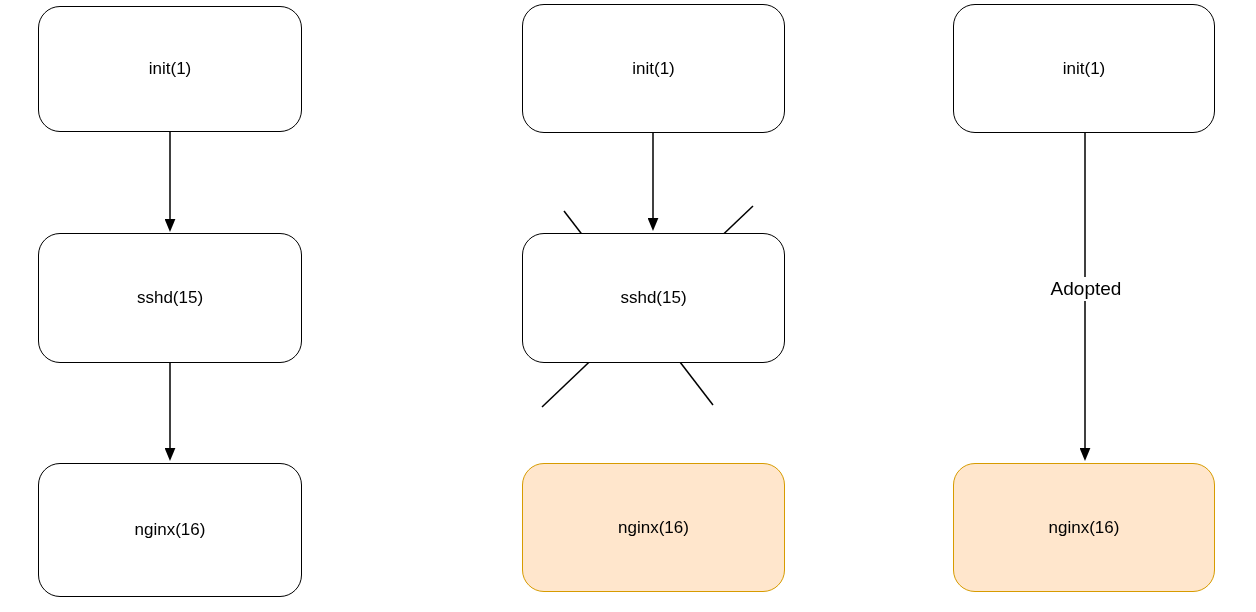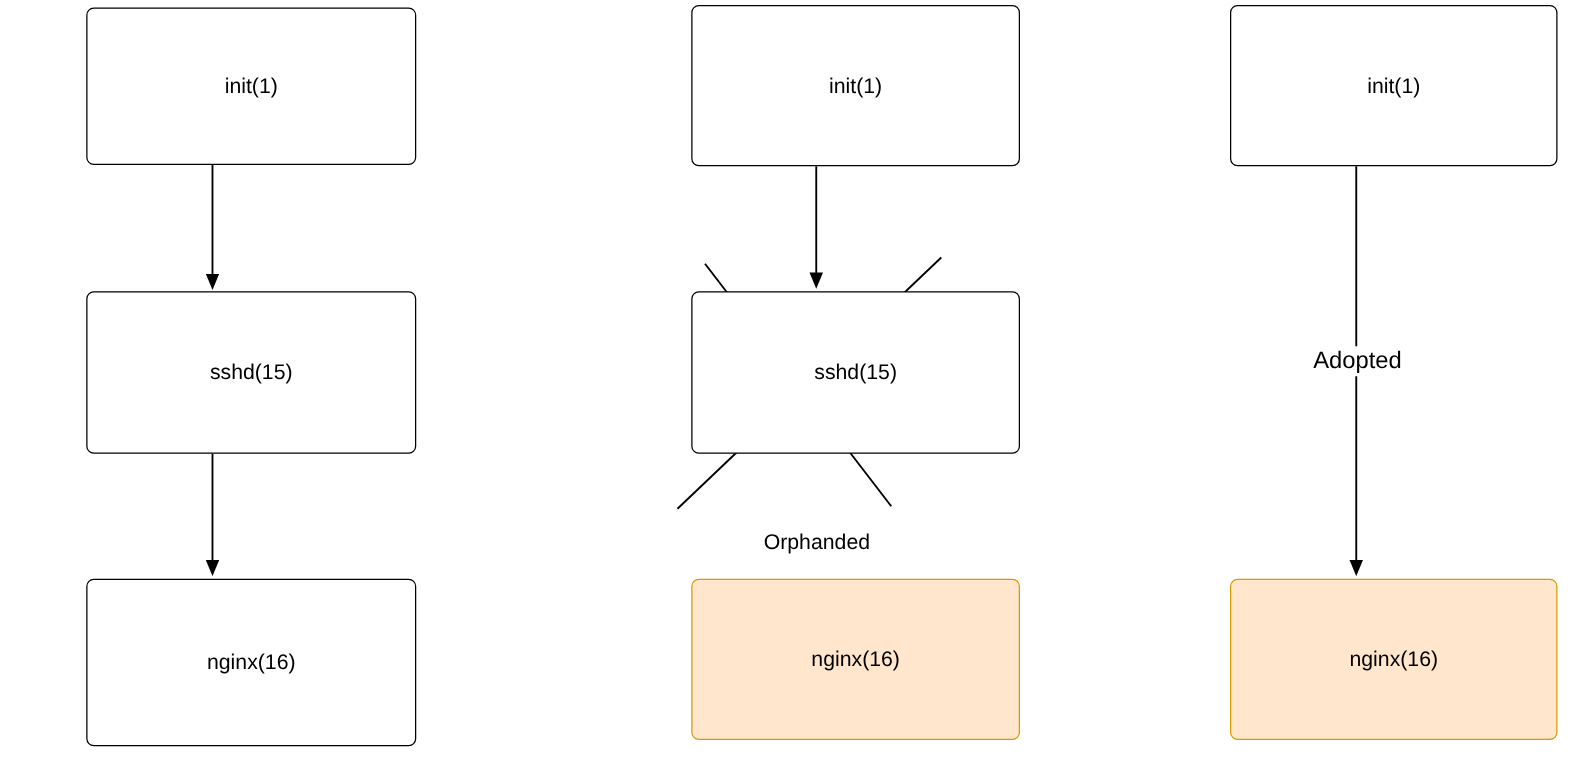--- a/index.html
+++ b/index.html
@@ -35,25 +35,24 @@
     fill: var(--edge, #000000);
   }
   .node {
     position: absolute;
     box-sizing: border-box;
     display: flex;
     align-items: center;
     justify-content: center;
     background: var(--node-fill, #ffffff);
     border: 1.6px solid var(--node-stroke, #000000);
-    border-radius: 6px;
+    border-radius: 22px;
     font-size: 17px;
     color: var(--text, #000000);
     text-align: right;
-    margin-left: 31px;
   }
   .node.highlight {
     background: var(--hl-fill, #ffe6cc);
     border-color: var(--hl-stroke, #d79b00);
   }
   .caption {
     position: absolute;
     font-size: 17px;
     color: var(--text, #000000);
     text-align: center;
@@ -99,21 +98,20 @@
   <div class="node" style="left:38px; top:463px; width:264px; height:134px;">
     <span>nginx(16)</span>
   </div>
 
   <div class="node" style="left:522px; top:4px; width:263px; height:129px;">
     <span>init(1)</span>
   </div>
   <div class="node" style="left:522px; top:233px; width:263px; height:130px;">
     <span>sshd(15)</span>
   </div>
-  <div class="caption" style="left:522px; top:424px; width:263px;">Orphanded</div>
   <div class="node highlight" style="left:522px; top:463px; width:263px; height:129px;">
     <span>nginx(16)</span>
   </div>
 
   <div class="node" style="left:953px; top:4px; width:262px; height:129px;">
     <span>init(1)</span>
   </div>
   <div class="edge-label" style="left:1086px; top:289px;">Adopted</div>
   <div class="node highlight" style="left:953px; top:463px; width:262px; height:129px;">
     <span>nginx(16)</span>

